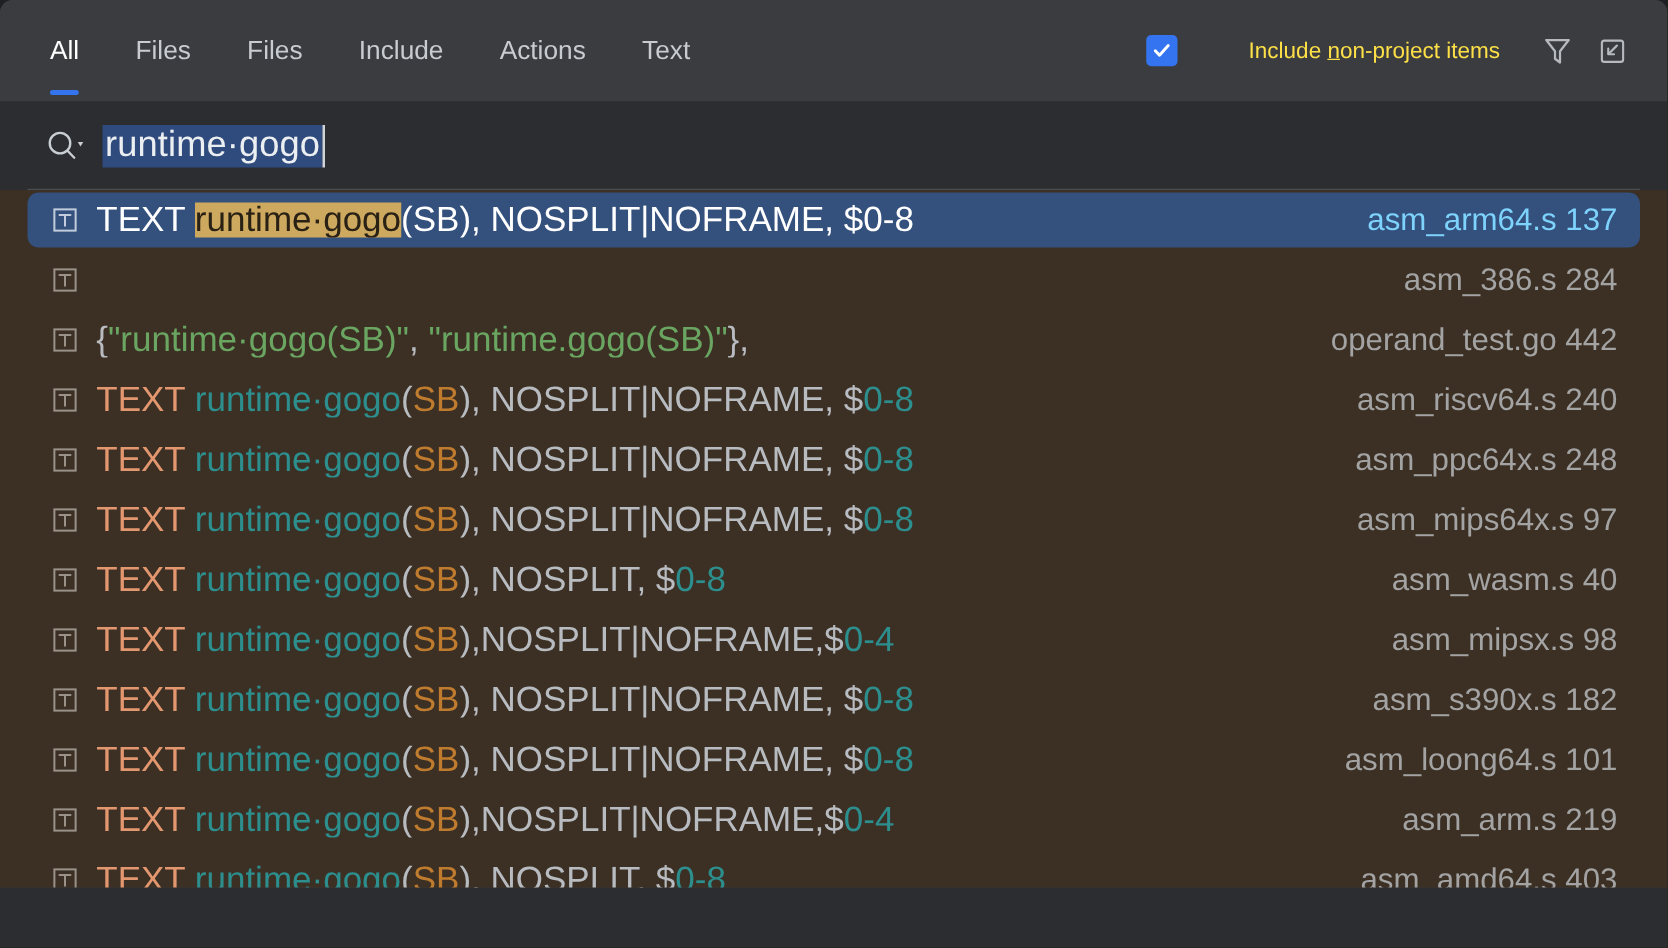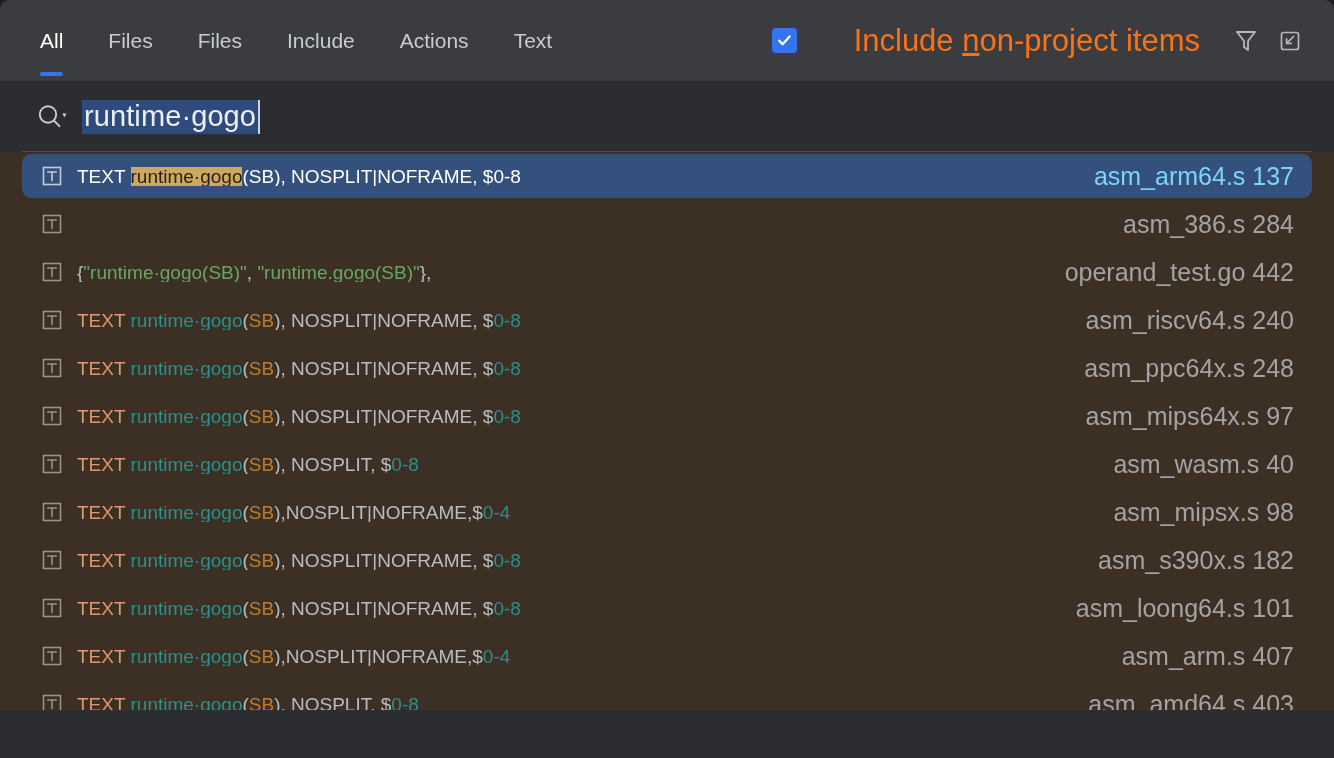--- a/index.html
+++ b/index.html
@@ -81,22 +81,22 @@
     border-radius: 4px;
     background: #3574f0;
     display: flex;
     align-items: center;
     justify-content: center;
     margin-right: 13px;
     flex: none;
   }
   .checkbox svg { display:block; }
   .chk-label {
-    font-size: 31px;
-    color: #f97316;
+    font-size: 18px;
+    color: #fde047;
     white-space: nowrap;
     margin-left: 44px;
   }
   .chk-label .u { text-decoration: underline; }
   .hdr-icon {
     width: 44px;
     height: 44px;
     display: flex;
     align-items: center;
     justify-content: center;
@@ -183,21 +183,21 @@
   .ticon {
     width: 24px;
     height: 24px;
     flex: none;
     margin-right: 13px;
     display: flex;
     align-items: center;
     justify-content: center;
   }
   .rowtext {
-    font-size: 19px;
+    font-size: 28px;
     white-space: pre;
     line-height: 1;
     overflow: hidden;
   }
   .filename {
     position: absolute;
     right: 18px;
     font-size: 25px;
     color: #a3a3a3;
     white-space: nowrap;
@@ -421,21 +421,21 @@
       </div>
       <div class="row">
         <div class="inner">
           <span class="ticon">
             <svg width="22" height="22" viewBox="0 0 22 22" aria-hidden="true">
               <rect x="2.5" y="2.5" width="17" height="17" fill="none" stroke="#9a9288" stroke-width="1.6"></rect>
               <path d="M6.6 7 H15.4 M11 7 V15.6" fill="none" stroke="#9a9288" stroke-width="1.6" stroke-linecap="round"></path>
             </svg>
           </span>
           <span class="rowtext"><span class="t-kw">TEXT </span><span class="t-sym">runtime·gogo</span><span class="t-plain">(</span><span class="t-sb">SB</span><span class="t-plain">),NOSPLIT|NOFRAME,$</span><span class="t-num">0-4</span></span>
-          <span class="filename">asm_arm.s 407</span>
+          <span class="filename">asm_arm.s 219</span>
         </div>
       </div>
       <div class="row">
         <div class="inner">
           <span class="ticon">
             <svg width="22" height="22" viewBox="0 0 22 22" aria-hidden="true">
               <rect x="2.5" y="2.5" width="17" height="17" fill="none" stroke="#9a9288" stroke-width="1.6"></rect>
               <path d="M6.6 7 H15.4 M11 7 V15.6" fill="none" stroke="#9a9288" stroke-width="1.6" stroke-linecap="round"></path>
             </svg>
           </span>

